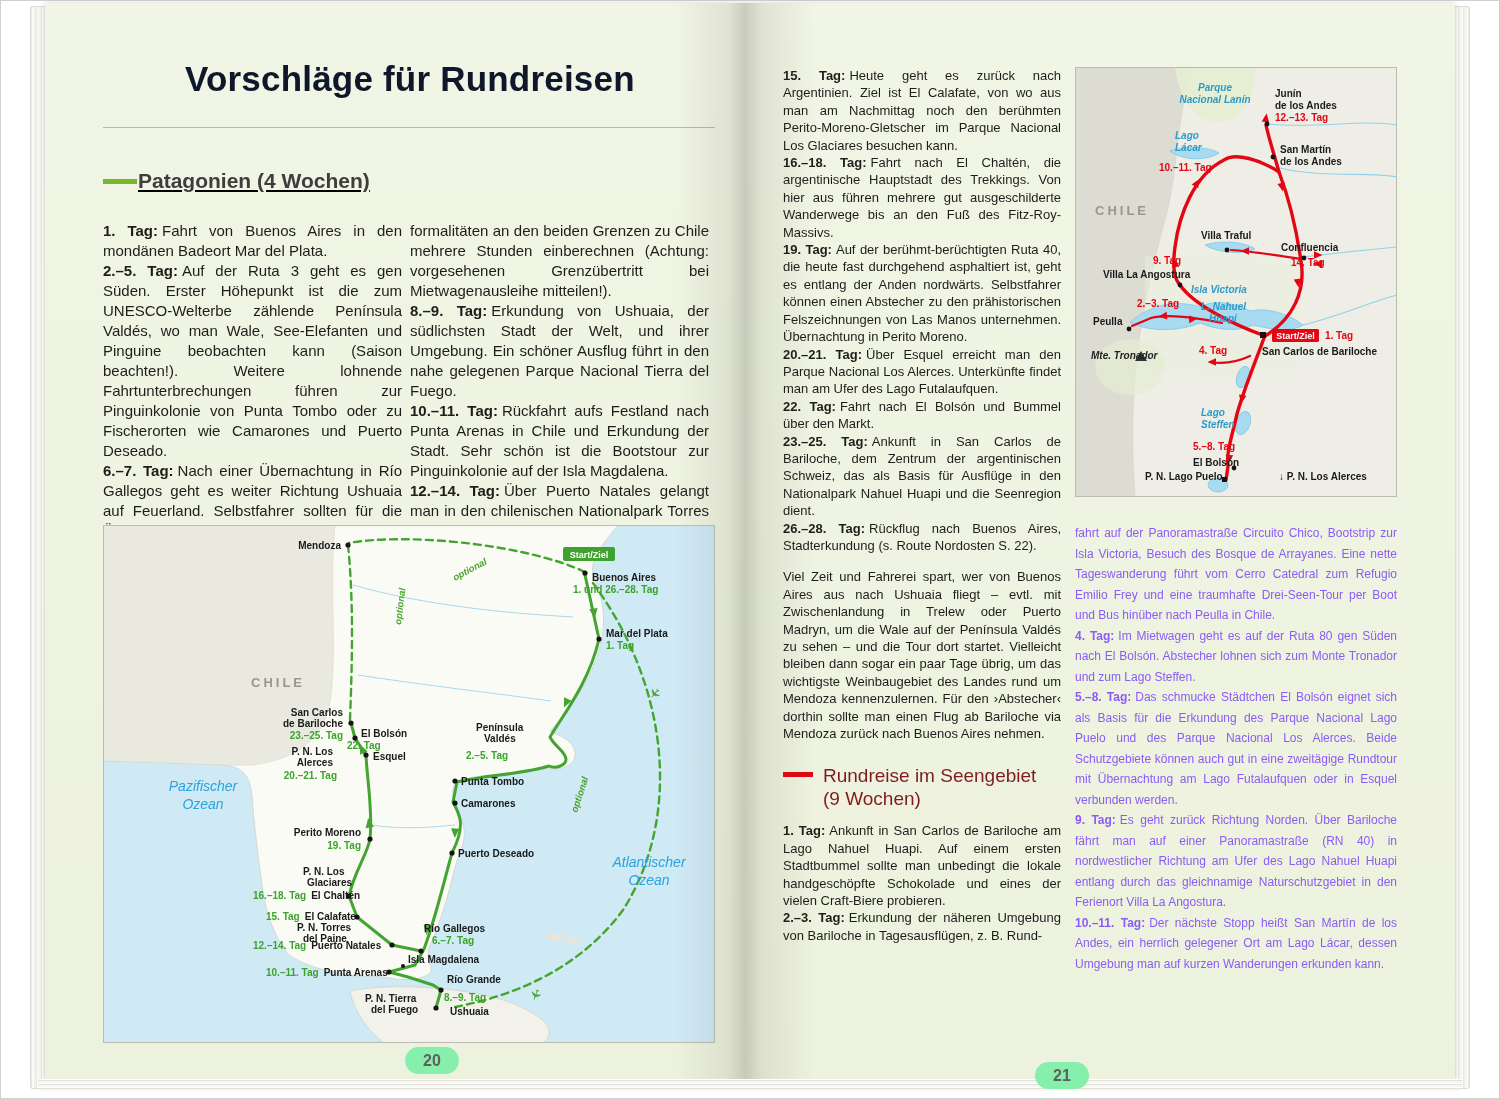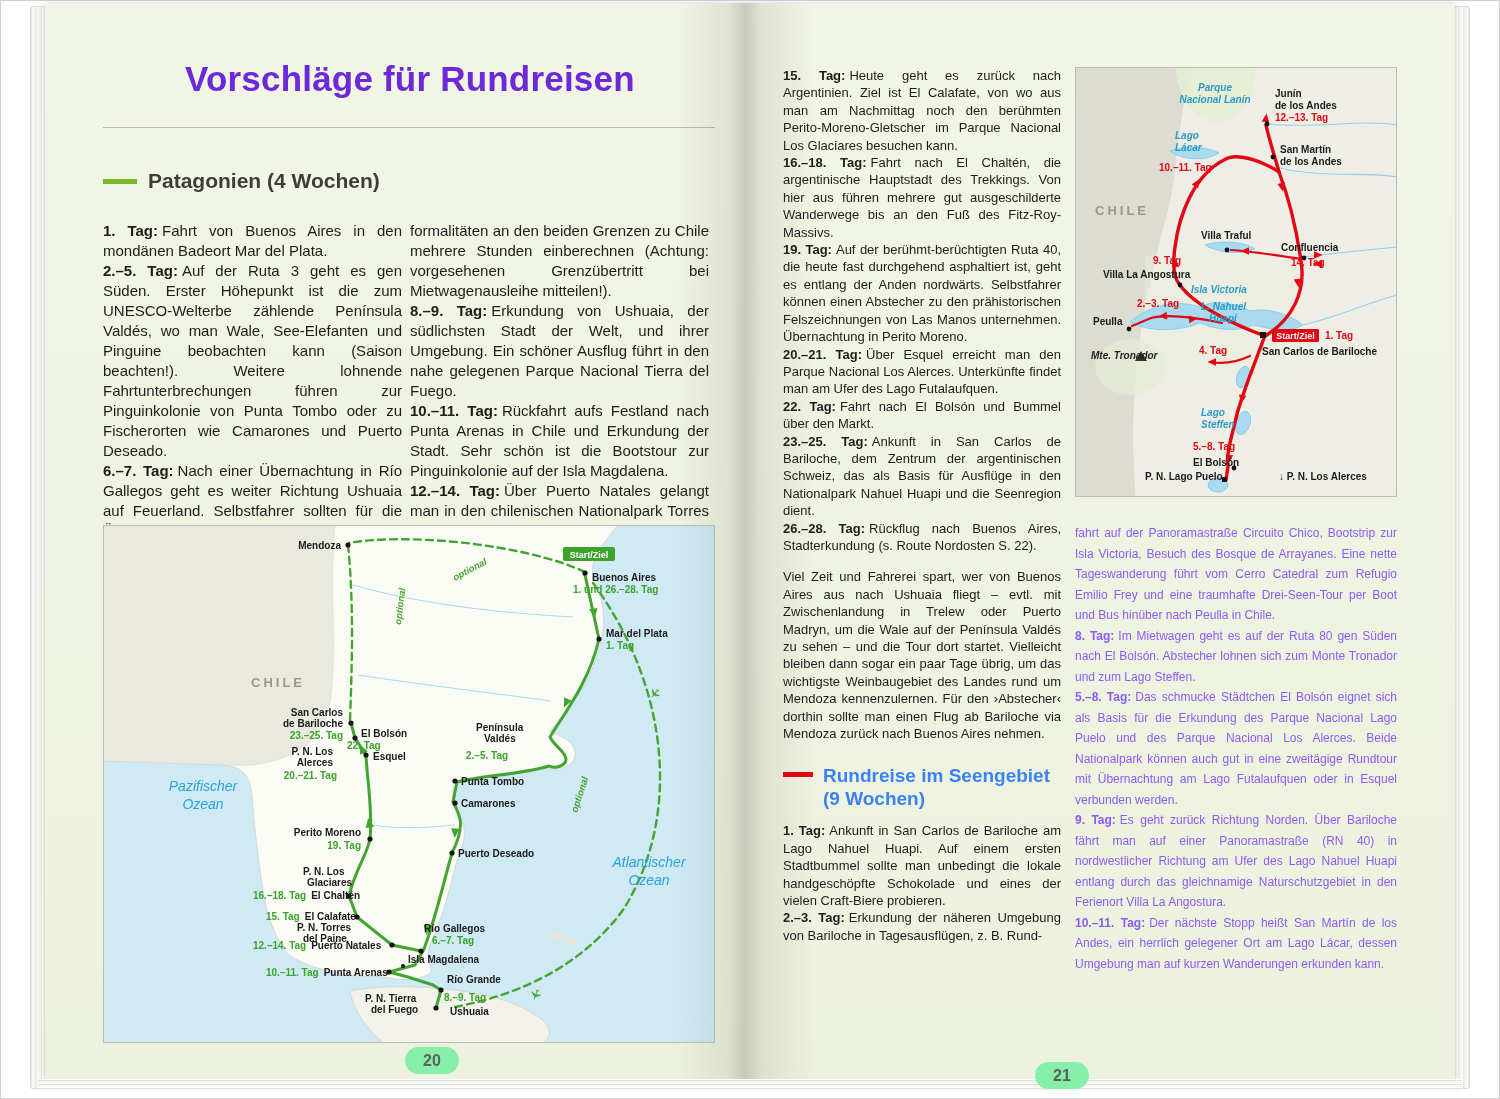--- a/index.html
+++ b/index.html
@@ -9,39 +9,39 @@
   .edge-left{position:absolute;left:0;top:6px;bottom:2px;width:15px;background:repeating-linear-gradient(to right,#e9e9e3 0 1px,#fafaf7 1px 3px,#f1f1ec 3px 5px);border:1px solid #dcdcd6;border-right:none;border-radius:3px 0 0 3px;}
   .edge-right{position:absolute;right:0;top:6px;bottom:2px;width:15px;background:repeating-linear-gradient(to left,#e9e9e3 0 1px,#fafaf7 1px 3px,#f1f1ec 3px 5px);border:1px solid #dcdcd6;border-left:none;border-radius:0 3px 3px 0;}
   .edge-bottom{position:absolute;left:8px;right:8px;bottom:0;height:12px;background:repeating-linear-gradient(to bottom,#ffffff 0 1px,#e2e2db 1px 2px,#f6f6f2 2px 4px);border-radius:0 0 4px 4px;}
   .pages{position:absolute;left:15px;right:15px;top:3px;bottom:12px;background:linear-gradient(#f1f5e5,#edf2de);box-shadow:0 0 5px rgba(0,0,0,.18);}
   .gutter{position:absolute;left:645px;top:3px;bottom:12px;width:140px;pointer-events:none;background:linear-gradient(to right,rgba(70,70,50,0) 0%,rgba(70,70,50,.10) 38%,rgba(60,60,45,.22) 50%,rgba(70,70,50,.10) 62%,rgba(70,70,50,0) 100%);}
   .page{position:absolute;top:3px;bottom:12px;}
   .page-l{left:15px;width:700px;}
   .page-r{left:715px;width:710px;}
   .content-l{position:absolute;left:58px;top:0;width:612px;height:100%;}
   .content-r{position:absolute;left:38px;top:0;width:615px;height:100%;}
-  h1.title{position:absolute;left:82px;top:56px;margin:0;font-size:35px;font-weight:bold;color:#6d28d9;letter-spacing:.2px;}
+  h1.title{position:absolute;left:82px;top:56px;margin:0;font-size:35px;font-weight:bold;color:#0f172a;letter-spacing:.2px;}
   .title-rule{position:absolute;left:0;top:124px;width:612px;height:1px;background:#b9b9ac;}
-  .sect{position:absolute;left:0;top:166px;display:flex;align-items:center;gap:11px;}
+  .sect{position:absolute;left:0;top:166px;display:flex;align-items:center;gap:1px;text-decoration:underline;}
   .dash-g{width:34px;height:5px;background:#76b82a;flex:none;}
   .sect h2{margin:0;font-size:21px;font-weight:bold;color:#3d3d3b;}
   .cols{position:absolute;left:0;top:218px;width:612px;display:flex;gap:8px;}
   .col{width:299px;font-size:15px;line-height:20px;color:#1d1d1b;text-align:justify;}
   .col p,.rcol1 p,.rcol2 p{margin:0;}
   b.dl{margin-right:4px;}
   .map1{position:absolute;left:0;top:522px;width:612px;height:518px;}
   .map2{position:absolute;left:292px;top:64px;width:322px;height:430px;}
   .pagepill{position:absolute;width:54px;height:27px;background:#86efac;border-radius:14px;color:#5f5f5c;font-size:16px;font-weight:bold;display:flex;align-items:center;justify-content:center;}
   .pill-l{left:360px;top:1044px;}
   .pill-r{left:290px;top:1044px;margin-top:15px;}
   .rcol1{position:absolute;left:0;top:64px;width:278px;font-size:13px;line-height:17.4px;text-align:justify;color:#1d1d1b;}
   .note{margin-top:14px !important;}
   .sect-r{display:flex;gap:10px;margin-top:22px;margin-bottom:12px;}
   .dash-r{width:30px;height:5px;background:#e30613;margin-top:8px;flex:none;}
-  .sect-r .h{font-size:19px;line-height:23px;font-weight:bold;color:#3b82f6;}
+  .sect-r .h{font-size:19px;line-height:23px;font-weight:normal;color:#7f1d1d;}
   .rcol2{position:absolute;left:292px;top:520px;width:322px;font-size:12px;line-height:20.5px;text-align:justify;color:#8b5cf6;}
   
   .map1 text,.map2 text{font-family:"Liberation Sans",sans-serif;}
   .pl{font-size:10px;font-weight:bold;fill:#1a1a1a;}
   .te{text-anchor:end;}
   .tm{text-anchor:middle;}
   .tagg{font-size:10px;font-weight:bold;fill:#3aa42b;}
   .tagr{font-size:10px;font-weight:bold;fill:#e30613;}
   .oce{font-size:14px;font-style:italic;fill:#2aa3dc;}
   .chl{font-size:13px;font-weight:bold;fill:#98988e;letter-spacing:3px;}
@@ -308,22 +308,22 @@
           <text class="tagr" x="118" y="383">5.–8. Tag</text>
           <text class="pl" x="118" y="399">El Bolsón</text>
           <text class="pl" x="70" y="413">P. N. Lago Puelo</text>
           <text class="pl" x="204" y="413">↓ P. N. Los Alerces</text>
           <rect x="0.5" y="0.5" width="321" height="429" fill="none" stroke="#bcbcb2"></rect>
         </svg>
       </div>
 
       <div class="rcol2">
         <p><span>fahrt auf der Panoramastraße Circuito Chico, Bootstrip zur Isla Victoria, Besuch des Bosque de Arrayanes. Eine nette Tageswanderung führt vom Cerro Catedral zum Refugio Emilio Frey und eine traumhafte Drei-Seen-Tour per Boot und Bus hinüber nach Peulla in Chile.</span></p>
-        <p><b class="dl">8. Tag:</b><span>Im Mietwagen geht es auf der Ruta 80 gen Süden nach El Bolsón. Abstecher lohnen sich zum Monte Tronador und zum Lago Steffen.</span></p>
-        <p><b class="dl">5.–8. Tag:</b><span>Das schmucke Städtchen El Bolsón eignet sich als Basis für die Erkundung des Parque Nacional Lago Puelo und des Parque Nacional Los Alerces. Beide Nationalpark können auch gut in eine zweitägige Rundtour mit Übernachtung am Lago Futalaufquen oder in Esquel verbunden werden.</span></p>
+        <p><b class="dl">4. Tag:</b><span>Im Mietwagen geht es auf der Ruta 80 gen Süden nach El Bolsón. Abstecher lohnen sich zum Monte Tronador und zum Lago Steffen.</span></p>
+        <p><b class="dl">5.–8. Tag:</b><span>Das schmucke Städtchen El Bolsón eignet sich als Basis für die Erkundung des Parque Nacional Lago Puelo und des Parque Nacional Los Alerces. Beide Schutzgebiete können auch gut in eine zweitägige Rundtour mit Übernachtung am Lago Futalaufquen oder in Esquel verbunden werden.</span></p>
         <p><b class="dl">9. Tag:</b><span>Es geht zurück Richtung Norden. Über Bariloche fährt man auf einer Panoramastraße (RN 40) in nordwestlicher Richtung am Ufer des Lago Nahuel Huapi entlang durch das gleichnamige Naturschutzgebiet in den Ferienort Villa La Angostura.</span></p>
         <p><b class="dl">10.–11. Tag:</b><span>Der nächste Stopp heißt San Martín de los Andes, ein herrlich gelegener Ort am Lago Lácar, dessen Umgebung man auf kurzen Wanderungen erkunden kann.</span></p>
       </div>
     </div>
     <div class="pagepill pill-r">21</div>
   </div>
 
   <div class="gutter"></div>
 </div>
 

